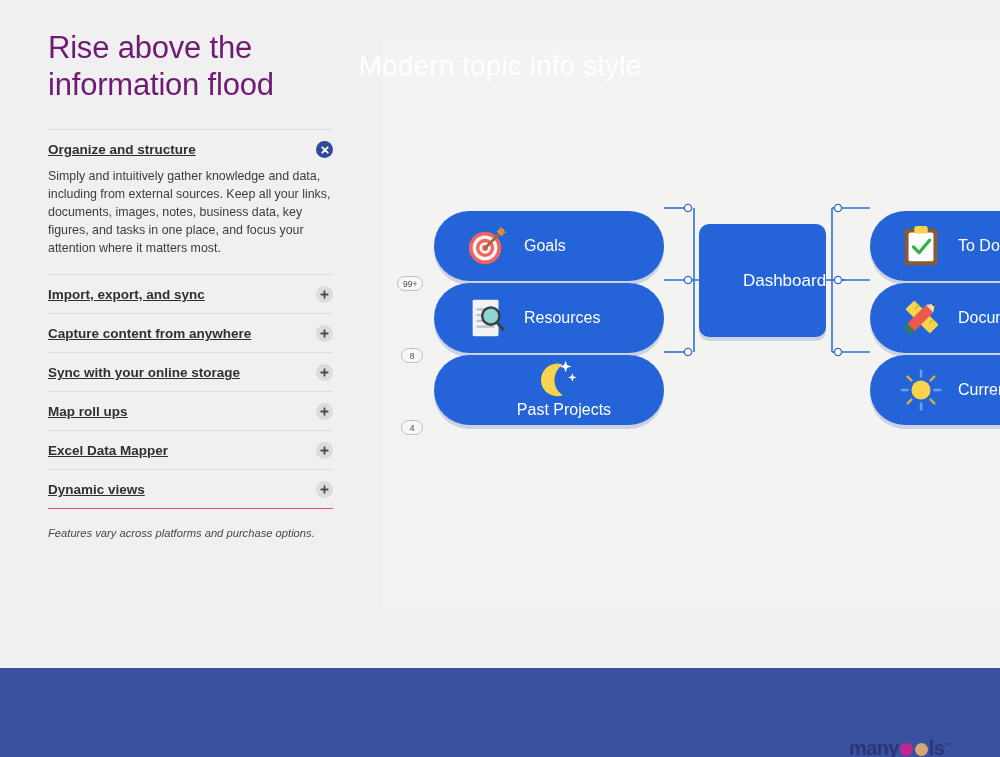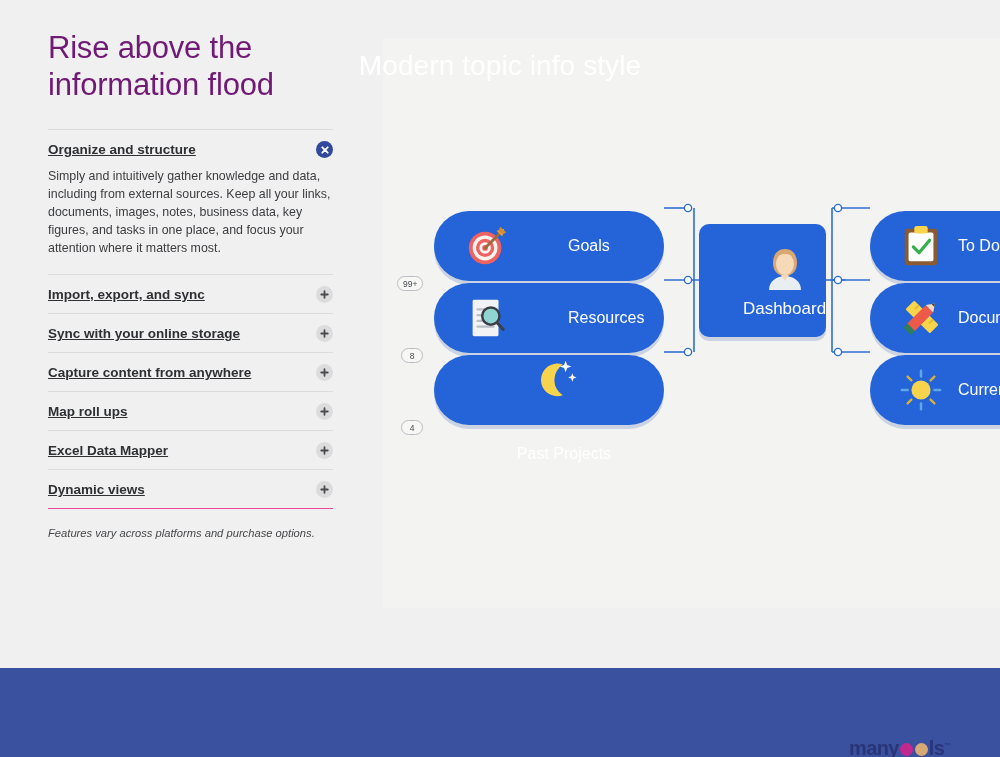--- a/index.html
+++ b/index.html
@@ -57,30 +57,30 @@
   .node {
     position: absolute; display: flex; align-items: center;
     background: #2463d8; border-radius: 40px;
     box-shadow: 0 4px 0 0 rgba(20,60,150,0.18);
     color: #ffffff;
   }
   .node .ico { flex: 0 0 auto; display: flex; align-items: center; justify-content: center; }
   .node .label {
     font-size: 16px; font-weight: 500; color: #fff; white-space: nowrap;
   }
-  .node-left  { width: 230px; height: 70px; padding-left: 30px; gap: 44px; }
+  .node-left  { width: 230px; height: 70px; padding-left: 30px; }
   .node-left .ico { width: 46px; height: 46px; margin-right: 14px; }
   .node-right { width: 230px; height: 70px; padding-left: 28px; }
   .node-right .ico { width: 46px; height: 46px; margin-right: 14px; }
 
   .node-center {
     position: absolute; width: 127px; height: 113px;
     background: #2463d8; border-radius: 10px;
     box-shadow: 0 4px 0 0 rgba(20,60,150,0.18);
-    display: flex; flex-direction: column;
+    display: flex; 
     align-items: center; justify-content: center; padding-left: 44px;
   }
   .node-center .ico { width: 52px; height: 52px; margin-bottom: 4px; }
   .node-center .label { font-size: 17px; font-weight: 500; color: #fff; }
 
   .badge {
     position: absolute; height: 15px; min-width: 22px; padding: 0 5px;
     background: #f7f7f6; border: 1px solid #b9bcc2; border-radius: 9px;
     font-size: 8.5px; color: #4b4d52; font-weight: 500;
     display: flex; align-items: center; justify-content: center;
@@ -141,32 +141,32 @@
           <span class="btn-circle btn-plus">
             <svg viewBox="0 0 10 10">
                 <path d="M5 1.4 V8.6 M1.4 5 H8.6" stroke="#4a4b4e" stroke-width="2" stroke-linecap="round"></path>
               </svg>
           </span>
         </div>
       </div>
 
       <div class="acc-item">
         <div class="acc-head">
+          <span class="acc-title">Capture content from anywhere</span>
+          <span class="btn-circle btn-plus">
+            <svg viewBox="0 0 10 10">
+                <path d="M5 1.4 V8.6 M1.4 5 H8.6" stroke="#4a4b4e" stroke-width="2" stroke-linecap="round"></path>
+              </svg>
+          </span>
+        </div>
+      </div>
+
+      <div class="acc-item">
+        <div class="acc-head">
           <span class="acc-title">Sync with your online storage</span>
-          <span class="btn-circle btn-plus">
-            <svg viewBox="0 0 10 10">
-                <path d="M5 1.4 V8.6 M1.4 5 H8.6" stroke="#4a4b4e" stroke-width="2" stroke-linecap="round"></path>
-              </svg>
-          </span>
-        </div>
-      </div>
-
-      <div class="acc-item">
-        <div class="acc-head">
-          <span class="acc-title">Capture content from anywhere</span>
           <span class="btn-circle btn-plus">
             <svg viewBox="0 0 10 10">
                 <path d="M5 1.4 V8.6 M1.4 5 H8.6" stroke="#4a4b4e" stroke-width="2" stroke-linecap="round"></path>
               </svg>
           </span>
         </div>
       </div>
 
       <div class="acc-item">
         <div class="acc-head">

